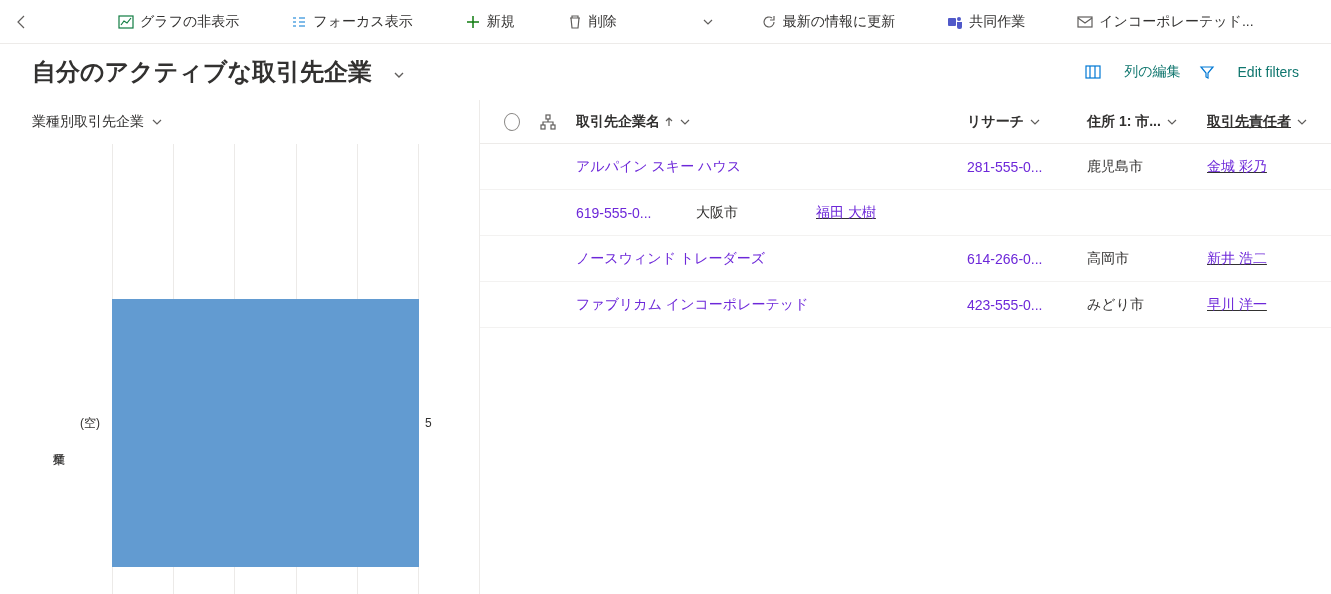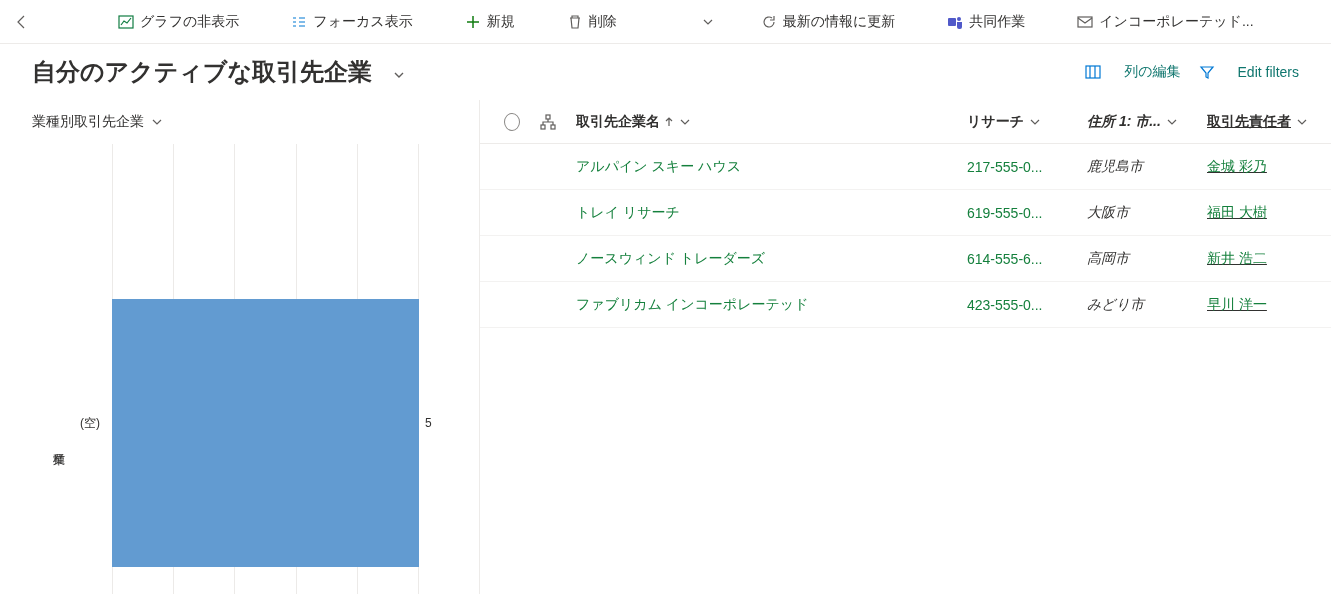--- a/index.html
+++ b/index.html
@@ -156,31 +156,31 @@
     display: flex;
     border-bottom: 1px solid #edebe9;
     padding: 0 14px;
     font-weight: 600;
   }
   .gh-cell, .gr-cell { padding: 0 10px; display:flex; align-items:center; overflow:hidden; text-overflow:ellipsis; white-space:nowrap;}
   .col-sel { flex: 0 0 36px; justify-content:center; }
   .col-hier { flex: 0 0 36px; justify-content:center; }
   .col-name { flex: 1 1 320px; }
   .col-phone { flex: 0 0 120px; }
-  .col-city { flex: 0 0 120px; font-style: italic; }
+  .col-city { flex: 0 0 120px; }
   .col-owner { flex: 0 0 120px; text-decoration: underline; }
   .gh-cell { cursor: pointer; gap:4px;}
   .gr {
     height: 46px;
     display: flex;
     align-items: center;
     border-bottom: 1px solid #f3f2f1;
     padding: 0 14px;
   }
-  .link { color: #15803d; cursor: pointer; }
+  .link { color: #6d28d9; cursor: pointer; }
 
   .circle {
     width: 18px; height: 18px; border:1px solid #8a8886; border-radius:50%;
   }
   .sort-arrow svg { width:10px; height:10px; }
 </style>
 </head>
 <body>
 
 <div class="toolbar">
@@ -411,49 +411,46 @@
       </div>
     </div>
     <div id="grid-rows">
         <div class="gr">
           <div class="gr-cell col-sel"></div>
           <div class="gr-cell col-hier"></div>
           <div class="gr-cell col-name">
             <span class="link">アルパイン スキー ハウス</span>
           </div>
           <div class="gr-cell col-phone">
-            <span class="link">217-555-0...</span>
+            <span class="link">281-555-0...</span>
           </div>
           <div class="gr-cell col-city">鹿児島市</div>
           <div class="gr-cell col-owner">
             <span class="link">金城 彩乃</span>
           </div>
         </div>
         <div class="gr">
           <div class="gr-cell col-sel"></div>
           <div class="gr-cell col-hier"></div>
-          <div class="gr-cell col-name">
-            <span class="link">トレイ リサーチ</span>
-          </div>
           <div class="gr-cell col-phone">
             <span class="link">619-555-0...</span>
           </div>
           <div class="gr-cell col-city">大阪市</div>
           <div class="gr-cell col-owner">
             <span class="link">福田 大樹</span>
           </div>
         </div>
         <div class="gr">
           <div class="gr-cell col-sel"></div>
           <div class="gr-cell col-hier"></div>
           <div class="gr-cell col-name">
             <span class="link">ノースウィンド トレーダーズ</span>
           </div>
           <div class="gr-cell col-phone">
-            <span class="link">614-555-6...</span>
+            <span class="link">614-266-0...</span>
           </div>
           <div class="gr-cell col-city">高岡市</div>
           <div class="gr-cell col-owner">
             <span class="link">新井 浩二</span>
           </div>
         </div>
         <div class="gr">
           <div class="gr-cell col-sel"></div>
           <div class="gr-cell col-hier"></div>
           <div class="gr-cell col-name">

